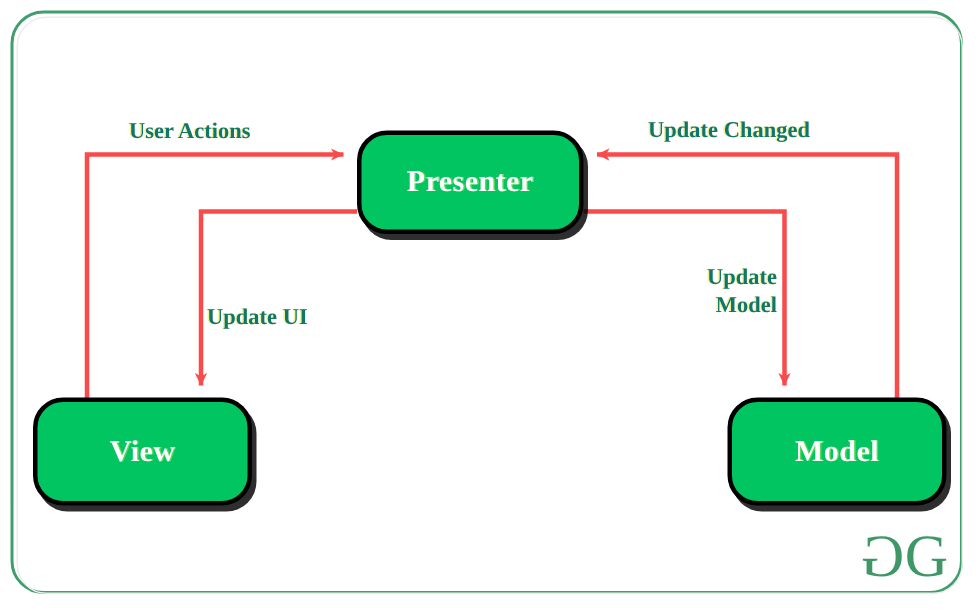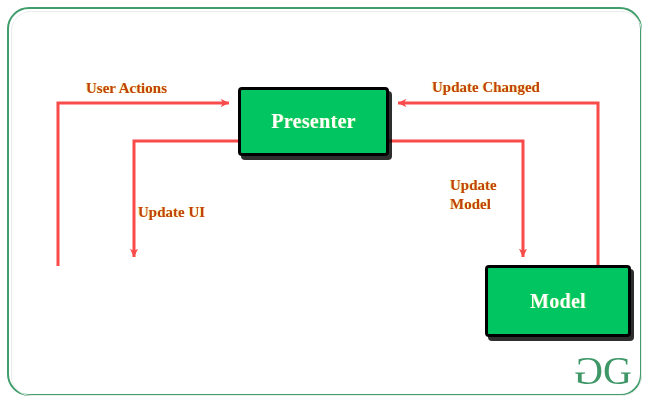--- a/index.html
+++ b/index.html
@@ -38,21 +38,21 @@
     box-sizing: border-box;
     background: transparent;
   }
 
   
   .node {
     position: absolute;
     box-sizing: border-box;
     background: #00c561;
     border: 3px solid #000000;
-    border-radius: 4px;
+    border-radius: 20px;
     display: flex;
     align-items: center;
     justify-content: center;
     box-shadow: 3px 4px 0 rgba(0,0,0,0.82);
     z-index: 5;
   }
   .node-label {
     color: #ffffff;
     font-weight: bold;
     font-size: 20px;
@@ -69,28 +69,28 @@
     position: absolute;
     left: 0; top: 0;
     width: 653px;
     height: 407px;
     z-index: 3;
   }
 
   
   .edge-label {
     position: absolute;
-    color: #c2410c;
+    color: #0f766e;
     font-weight: bold;
     font-size: 15px;
     white-space: nowrap;
     text-shadow: -1px 0 0 rgba(235,230,60,0.55);
     z-index: 6;
   }
-  .edge-label.two-line { line-height: 19px; }
+  .edge-label.two-line { line-height: 19px; text-align: right; }
   #label-user-actions  { left: 86px;  top: 80px; }
   #label-model-changed { left: 432px; top: 79px; }
   #label-update-ui     { left: 138px; top: 204px; }
   #label-update-model  { left: 450px; top: 176px; width: 68px; }
 
   
   #gfg-logo {
     position: absolute;
     right: 22px;
     bottom: 16px;
@@ -131,20 +131,23 @@
 
     <path d="M238,141 L134,141 L134,257" fill="none" stroke="#FA4B4B" stroke-width="3" marker-end="url(#arrowDown)"></path>
 
     <path d="M389,141 L523,141 L523,257" fill="none" stroke="#FA4B4B" stroke-width="3" marker-end="url(#arrowDown)"></path>
   </svg>
 
   <div class="node" id="node-presenter">
     <span class="node-label">Presenter</span>
   </div>
 
+  <div class="node" id="node-view">
+    <span class="node-label">View</span>
+  </div>
 
   <div class="node" id="node-model">
     <span class="node-label">Model</span>
   </div>
 
   <div class="edge-label" id="label-user-actions">User Actions</div>
 
   <div class="edge-label" id="label-model-changed">Update Changed</div>
 
   <div class="edge-label" id="label-update-ui">Update UI</div>

